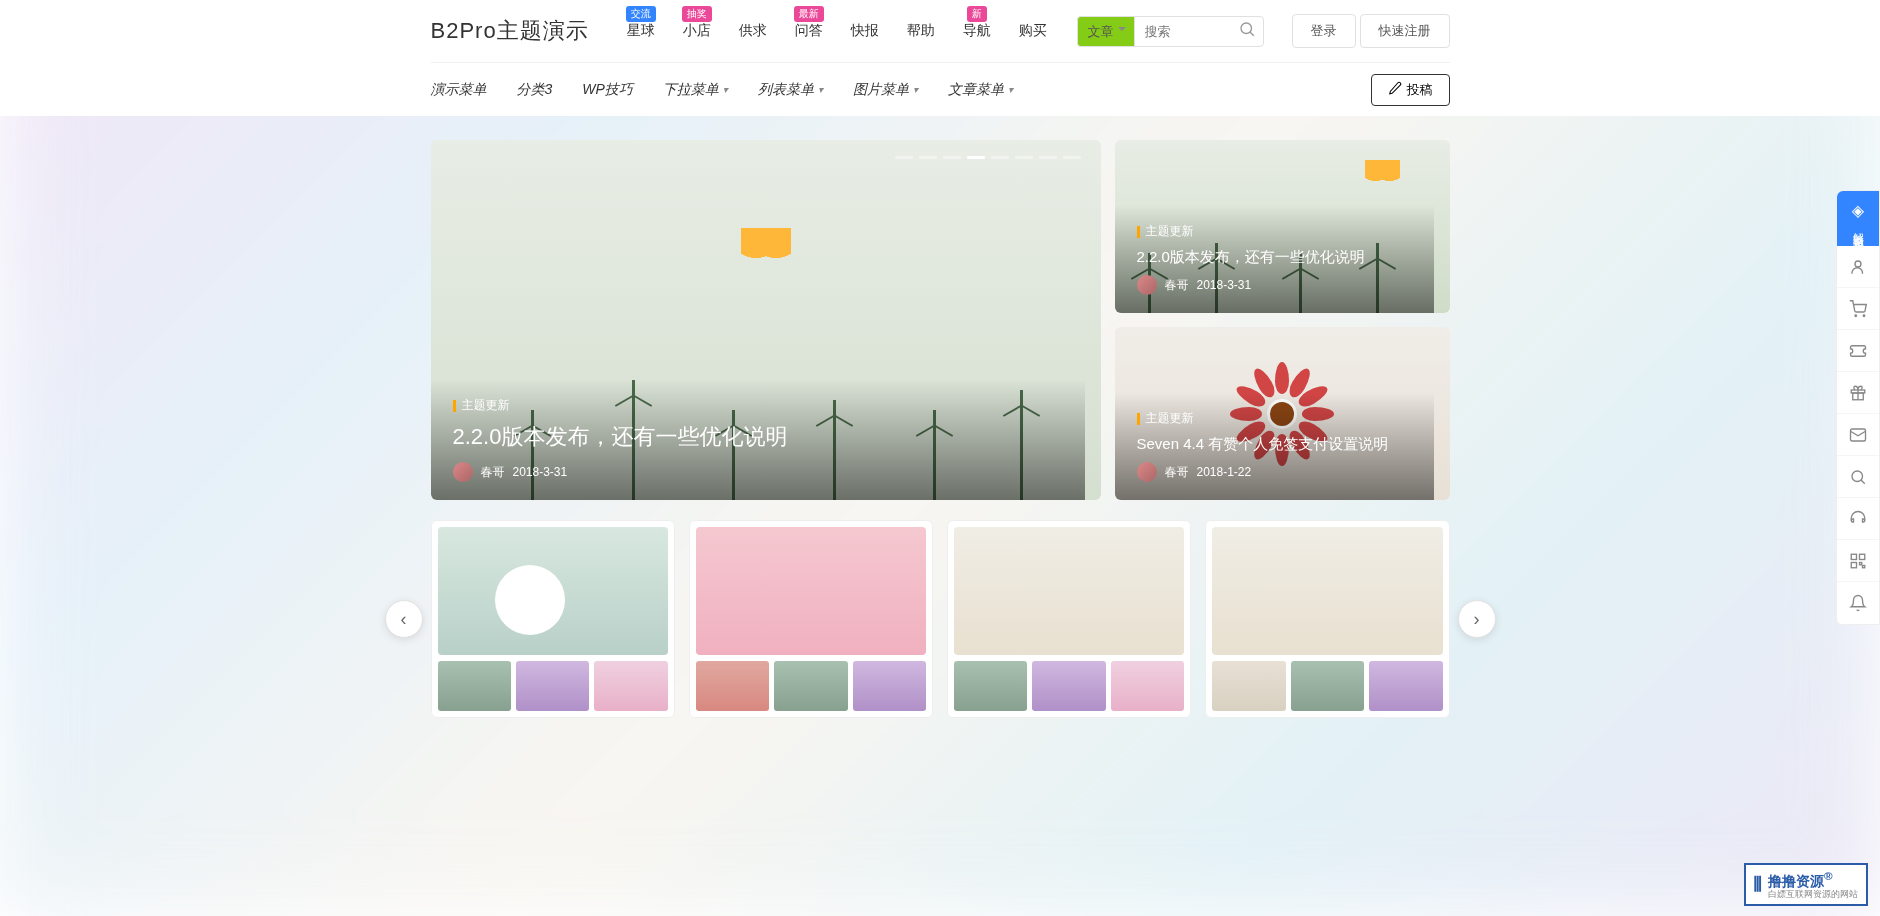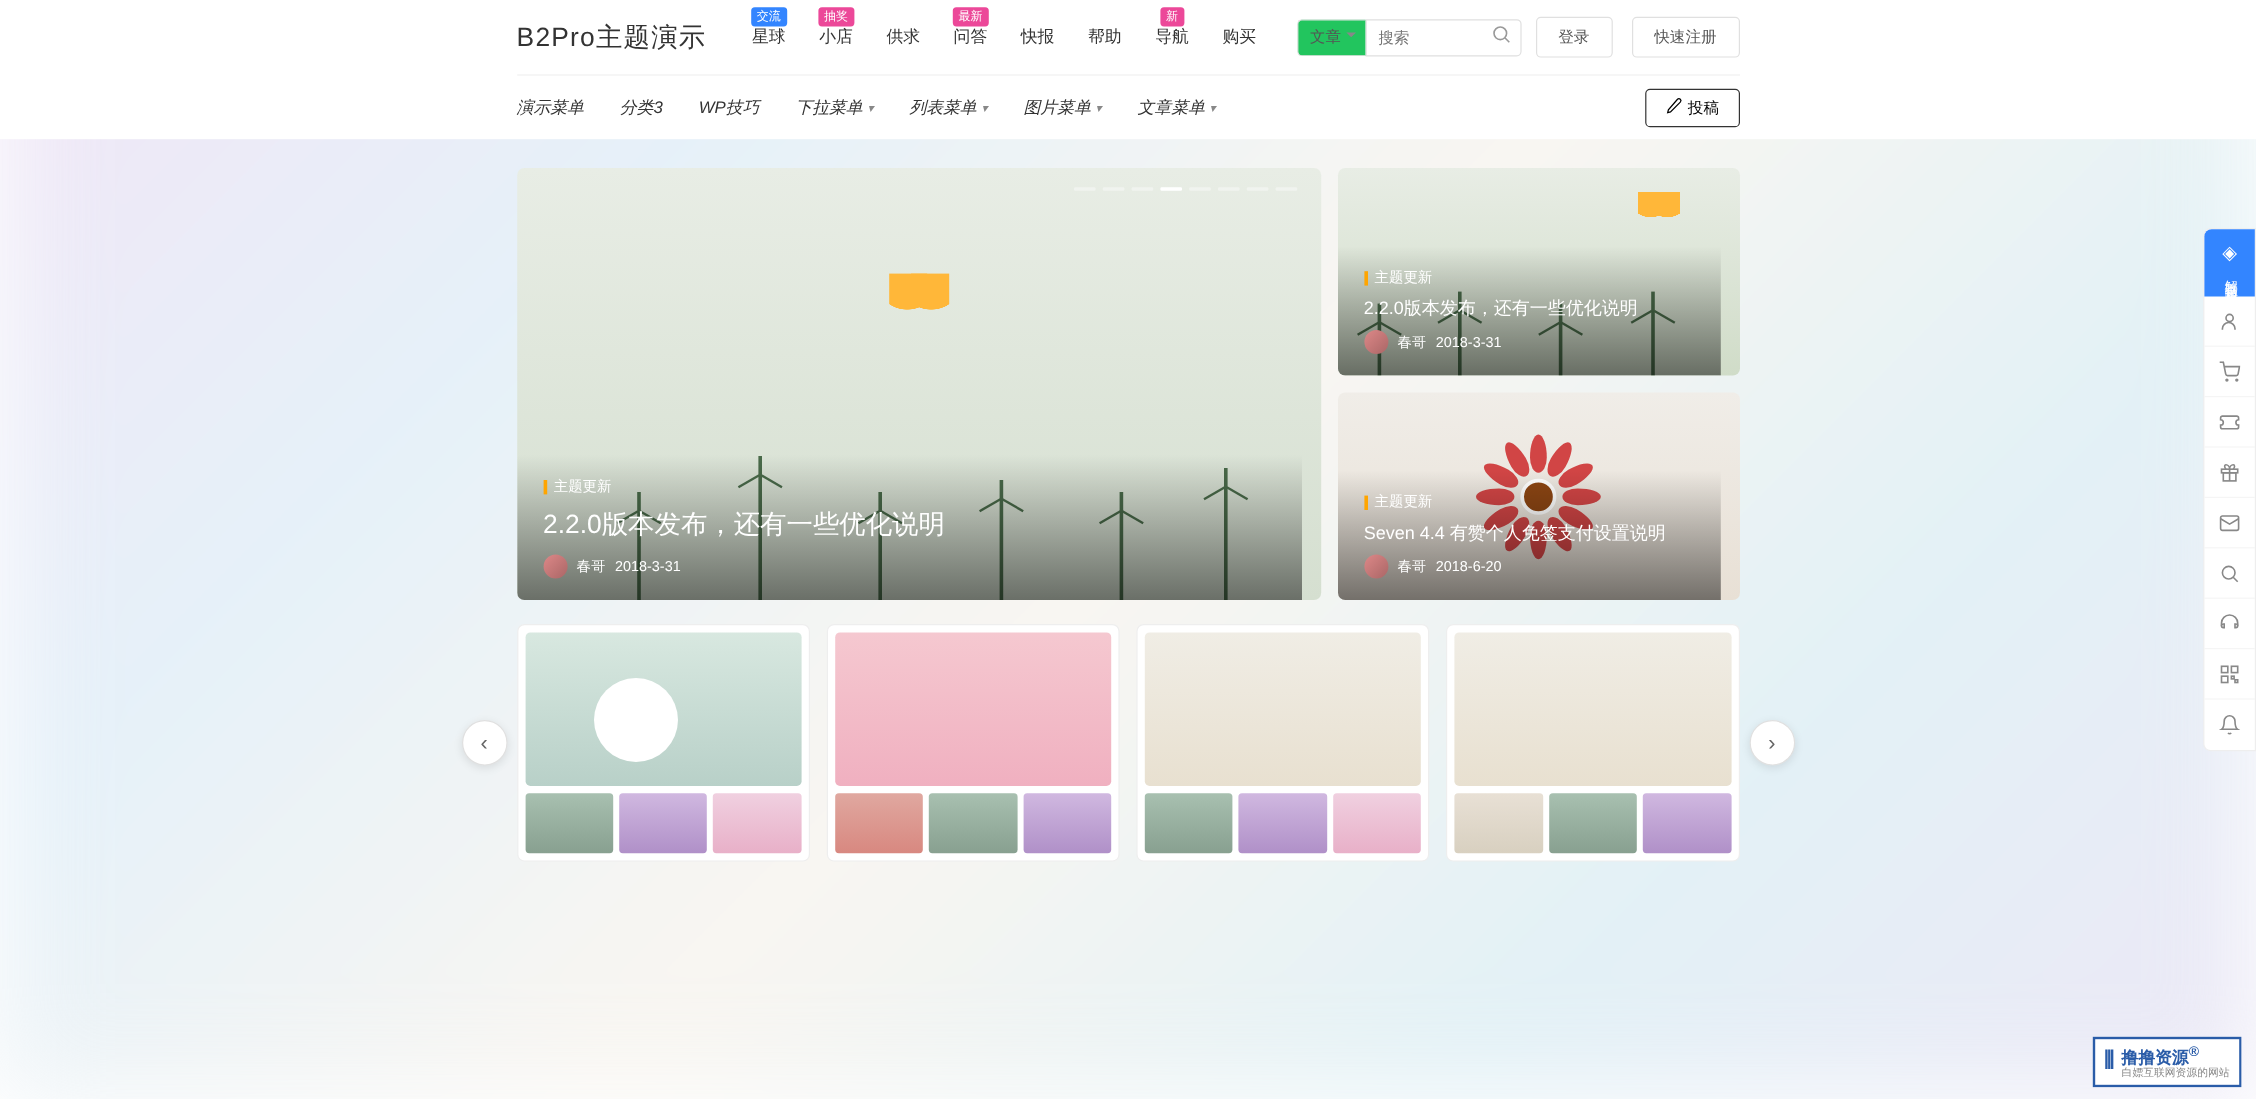--- a/index.html
+++ b/index.html
@@ -8,27 +8,27 @@
 .header { background: #fff; position: relative; z-index: 10; }
 .container { max-width: 1035px; margin: 0 auto; padding: 0 8px; }
 .top-nav { display: flex; align-items: center; height: 62px; gap: 8px; }
 .logo { font-size: 22px; font-weight: 300; color: #333; letter-spacing: 1px; margin-right: 30px; white-space: nowrap; }
 .nav-items { display: flex; gap: 28px; flex: 1; }
 .nav-item { position: relative; font-size: 14px; color: #333; cursor: pointer; white-space: nowrap; }
 .badge { position: absolute; top: -16px; left: 50%; transform: translateX(-50%); font-size: 10px; color: #fff; padding: 1px 5px; border-radius: 3px; white-space: nowrap; }
 .badge-blue { background: #3385ff; }
 .badge-red { background: #ec4899; }
 .search-group { display: flex; align-items: center; gap: 0; }
-.search-select { border: 1px solid #e0e0e0; border-right: none; padding: 7px 20px 7px 10px; font-size: 13px; color: #555; border-radius: 4px 0 0 4px; background: #22c55e; appearance: none; cursor: pointer; position: relative; font-family: Liberation Mono, monospace; }
+.search-select { border: 1px solid #e0e0e0; border-right: none; padding: 7px 20px 7px 10px; font-size: 13px; color: #555; border-radius: 4px 0 0 4px; background: #84cc16; appearance: none; cursor: pointer; position: relative; }
 .select-wrap { position: relative; }
 .select-wrap::after { content: ''; position: absolute; right: 8px; top: 50%; transform: translateY(-50%); border: 4px solid transparent; border-top-color: #888; pointer-events: none; }
 .search-input { border: 1px solid #e0e0e0; padding: 7px 35px 7px 10px; font-size: 13px; width: 130px; border-radius: 0 4px 4px 0; }
 .search-wrap { position: relative; }
 .search-icon-btn { position: absolute; right: 8px; top: 50%; transform: translateY(-50%); color: #999; cursor: pointer; }
-.auth-btns { display: flex; gap: 16px; margin-left: 4px; }
+.auth-btns { display: flex; gap: 4px; margin-left: 20px; }
 .btn { padding: 7px 18px; font-size: 13px; border: 1px solid #e0e0e0; background: #fff; border-radius: 4px; cursor: pointer; color: #555; }
 .sub-nav { display: flex; align-items: center; height: 54px; border-top: 1px solid #f0f0f0; }
 .sub-nav-items { display: flex; gap: 30px; flex: 1; }
 .sub-nav-item { font-size: 14px; color: #333; cursor: pointer; display: flex; align-items: center; gap: 4px; font-style: italic; }
 .chevron { font-size: 10px; color: #888; }
 .post-btn { border: 1px solid #333; padding: 6px 16px; border-radius: 4px; font-size: 13px; cursor: pointer; display: flex; align-items: flex-start; gap: 5px; }
 .content { padding: 24px 0; }
 .hero-row { display: flex; gap: 14px; margin-bottom: 20px; }
 .hero-main { flex: 2; height: 360px; border-radius: 6px; position: relative; overflow: hidden; background: linear-gradient(180deg, #e8ede5 0%, #d5dfd0 100%); }
 .hero-side { flex: 1; display: flex; flex-direction: column; gap: 14px; }
@@ -209,21 +209,21 @@
           </div>
           <div class="hero-overlay">
             <div class="cat-tag">
                 <span class="cat-bar"></span>
                 <span>主题更新</span>
               </div>
             <div class="side-title">Seven 4.4 有赞个人免签支付设置说明</div>
             <div class="meta-row">
               <div class="avatar"></div>
               <span>春哥</span>
-                <span>2018-6-20</span>
+                <span>2018-1-22</span>
             </div>
           </div>
         </div>
       </div>
     </div>
 
     <div class="carousel-row">
       <div class="nav-arrow left">‹</div>
       <div class="carousel-card">
         <div class="card-img" style="background:linear-gradient(#d8e8e0,#b8d0c8);position:relative">

